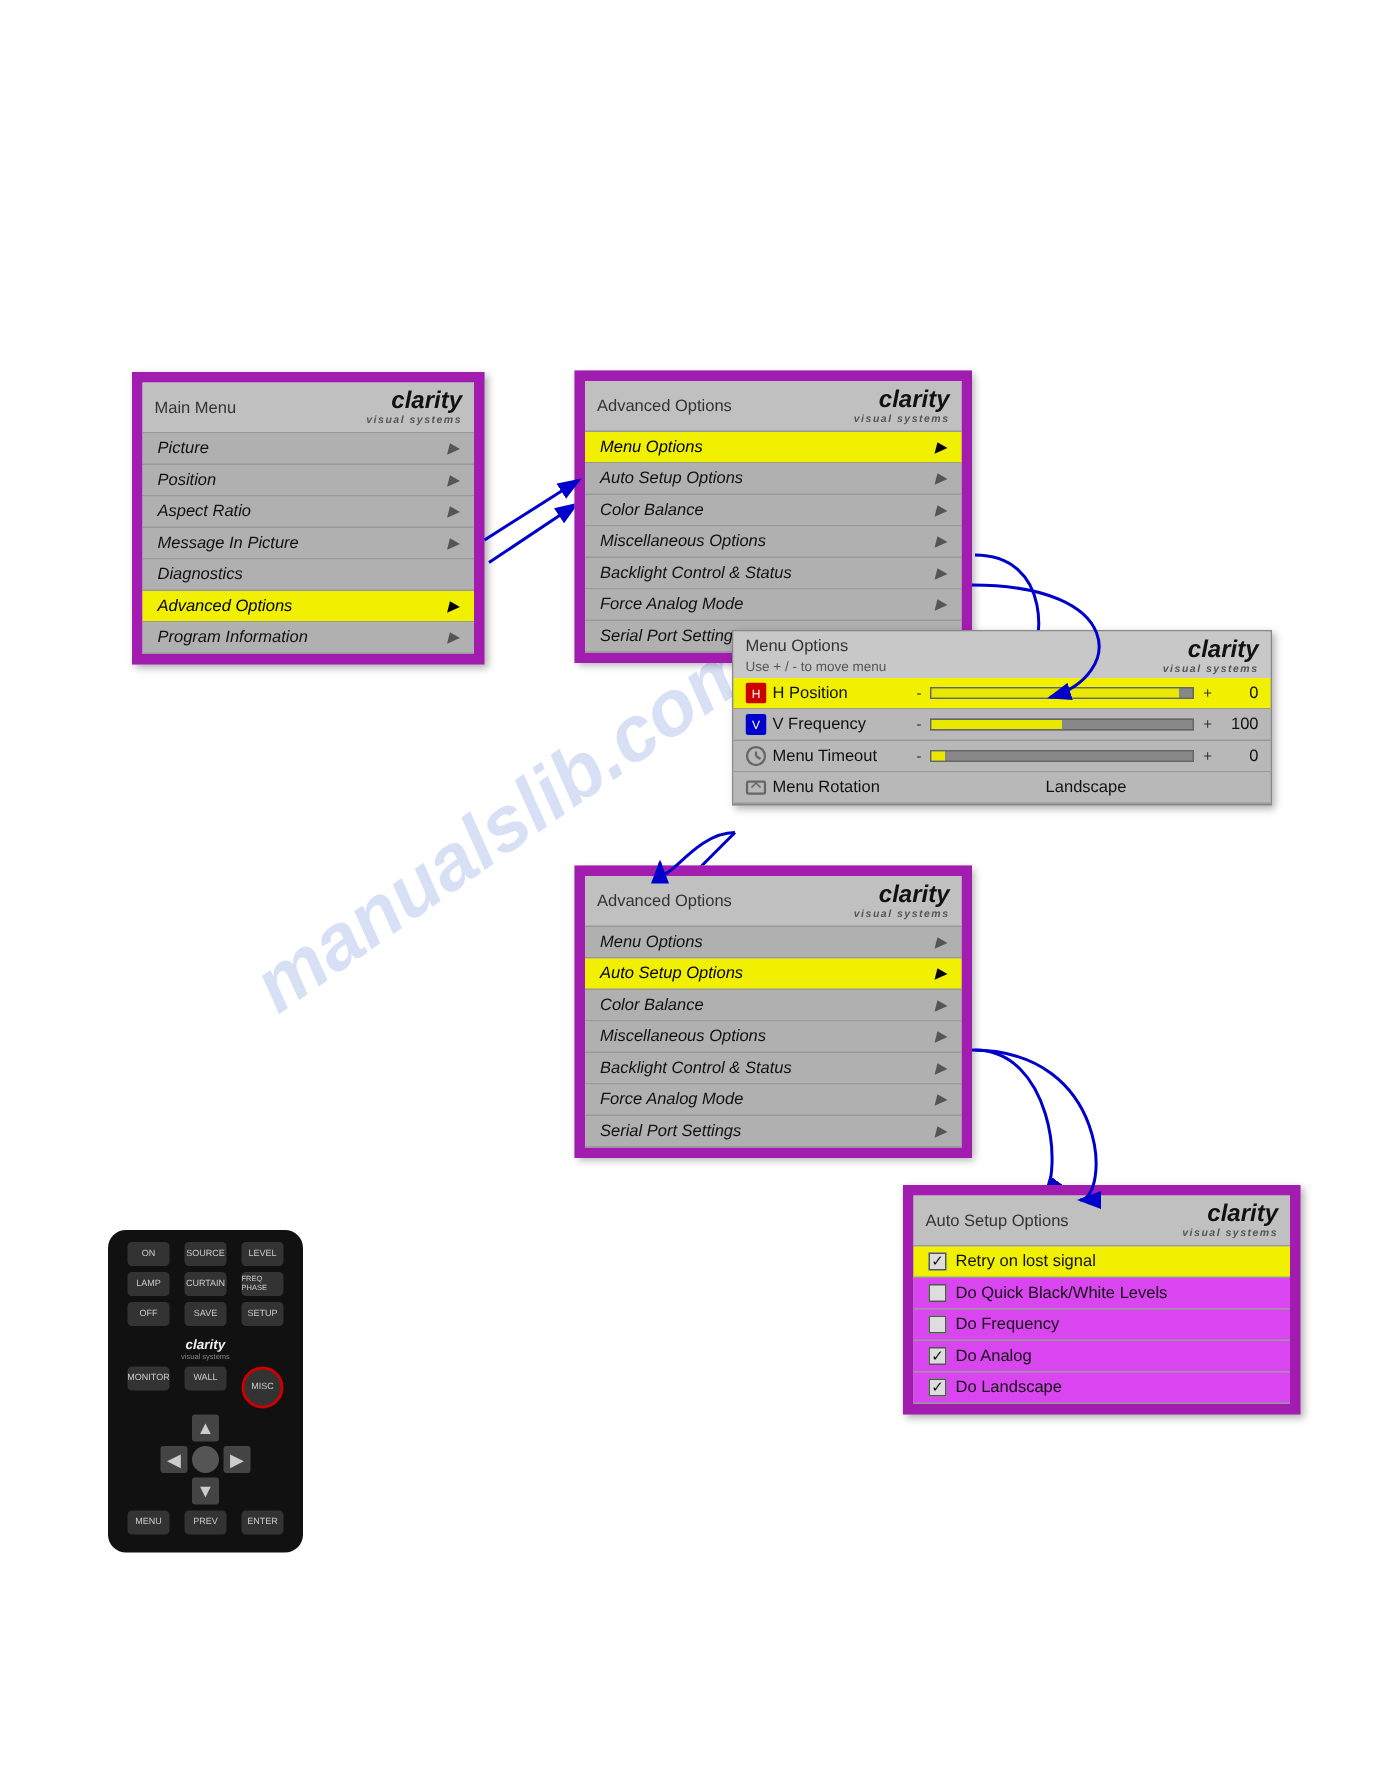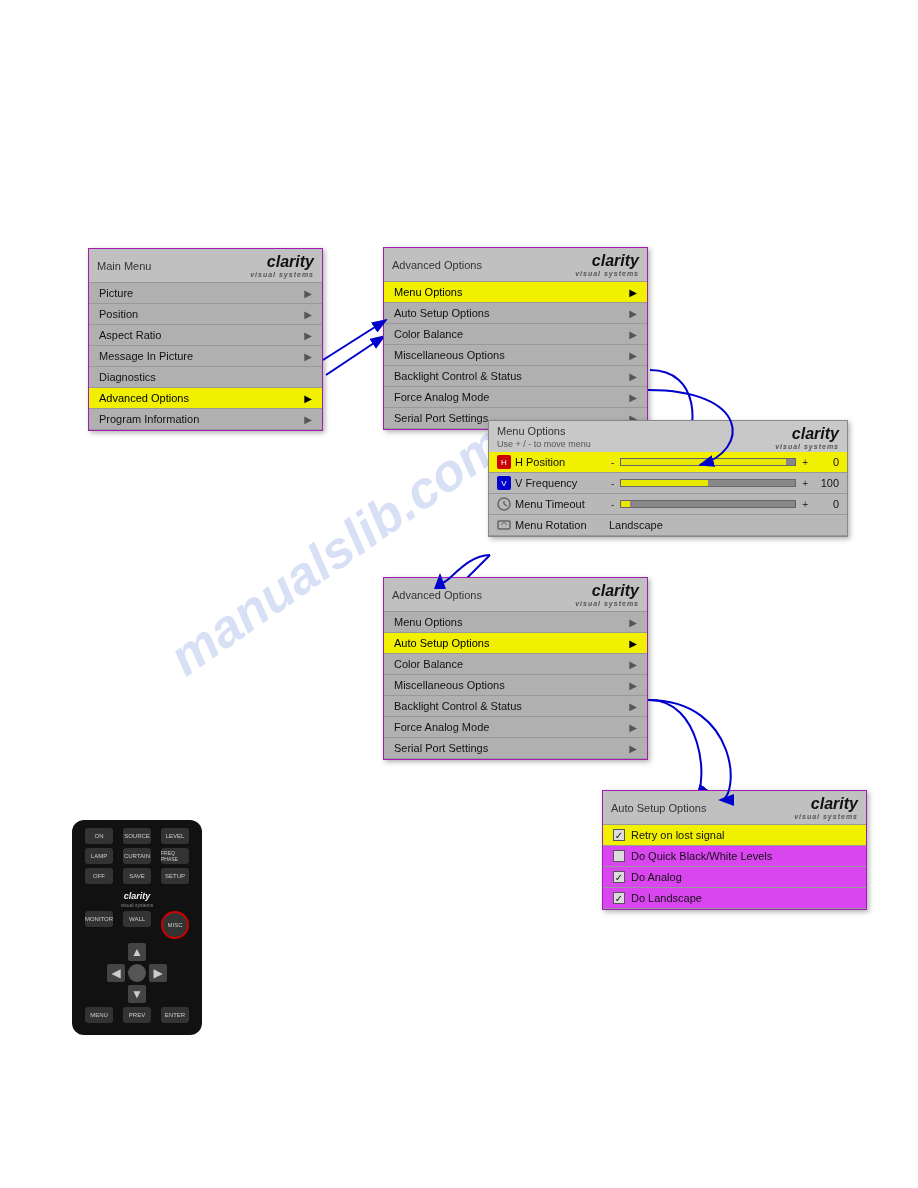--- a/index.html
+++ b/index.html
@@ -25,21 +25,21 @@
       font-weight: bold;
       white-space: nowrap;
       z-index: 0;
       pointer-events: none;
     }
 
     
     .menu-panel {
       position: absolute;
       background: #c0c0c0;
-      border: 1px solid #a21caf;
+      border: 7px solid #a21caf;
       box-shadow: 2px 2px 5px rgba(0,0,0,0.3);
       z-index: 10;
     }
 
     .menu-header {
       display: flex;
       justify-content: space-between;
       align-items: center;
       padding: 4px 8px;
       background: #c0c0c0;
@@ -74,20 +74,21 @@
     .menu-item {
       display: flex;
       justify-content: space-between;
       align-items: center;
       padding: 4px 10px;
       background: #b0b0b0;
       border-bottom: 1px solid #999;
       cursor: pointer;
       font-size: 11px;
       color: #111;
+      font-style: italic;
     }
 
     .menu-item:hover, .menu-item.active {
       background: #f0f000;
       color: #000;
     }
 
     .menu-item .arrow {
       font-size: 10px;
       color: #555;
@@ -195,21 +196,21 @@
       padding: 3px 8px;
       background: #b8b8b8;
       border-bottom: 1px solid #999;
       gap: 4px;
     }
 
     .landscape-value {
       font-size: 11px;
       color: #111;
       flex: 1;
-      text-align: left;
+      text-align: center;
     }
 
     
     .check-item {
       display: flex;
       align-items: center;
       padding: 4px 10px;
       background: #d946ef;
       border-bottom: 1px solid #999;
       gap: 6px;
@@ -483,20 +484,24 @@
   <div class="check-item active">
     <div class="checkbox checked">✓</div>
     <span>Retry on lost signal</span>
   </div>
 
   <div class="check-item">
     <div class="checkbox"></div>
     <span>Do Quick Black/White Levels</span>
   </div>
 
+  <div class="check-item">
+    <div class="checkbox"></div>
+    <span>Do Frequency</span>
+  </div>
 
   <div class="check-item">
     <div class="checkbox checked">✓</div>
     <span>Do Analog</span>
   </div>
 
   <div class="check-item">
     <div class="checkbox checked">✓</div>
     <span>Do Landscape</span>
   </div>

